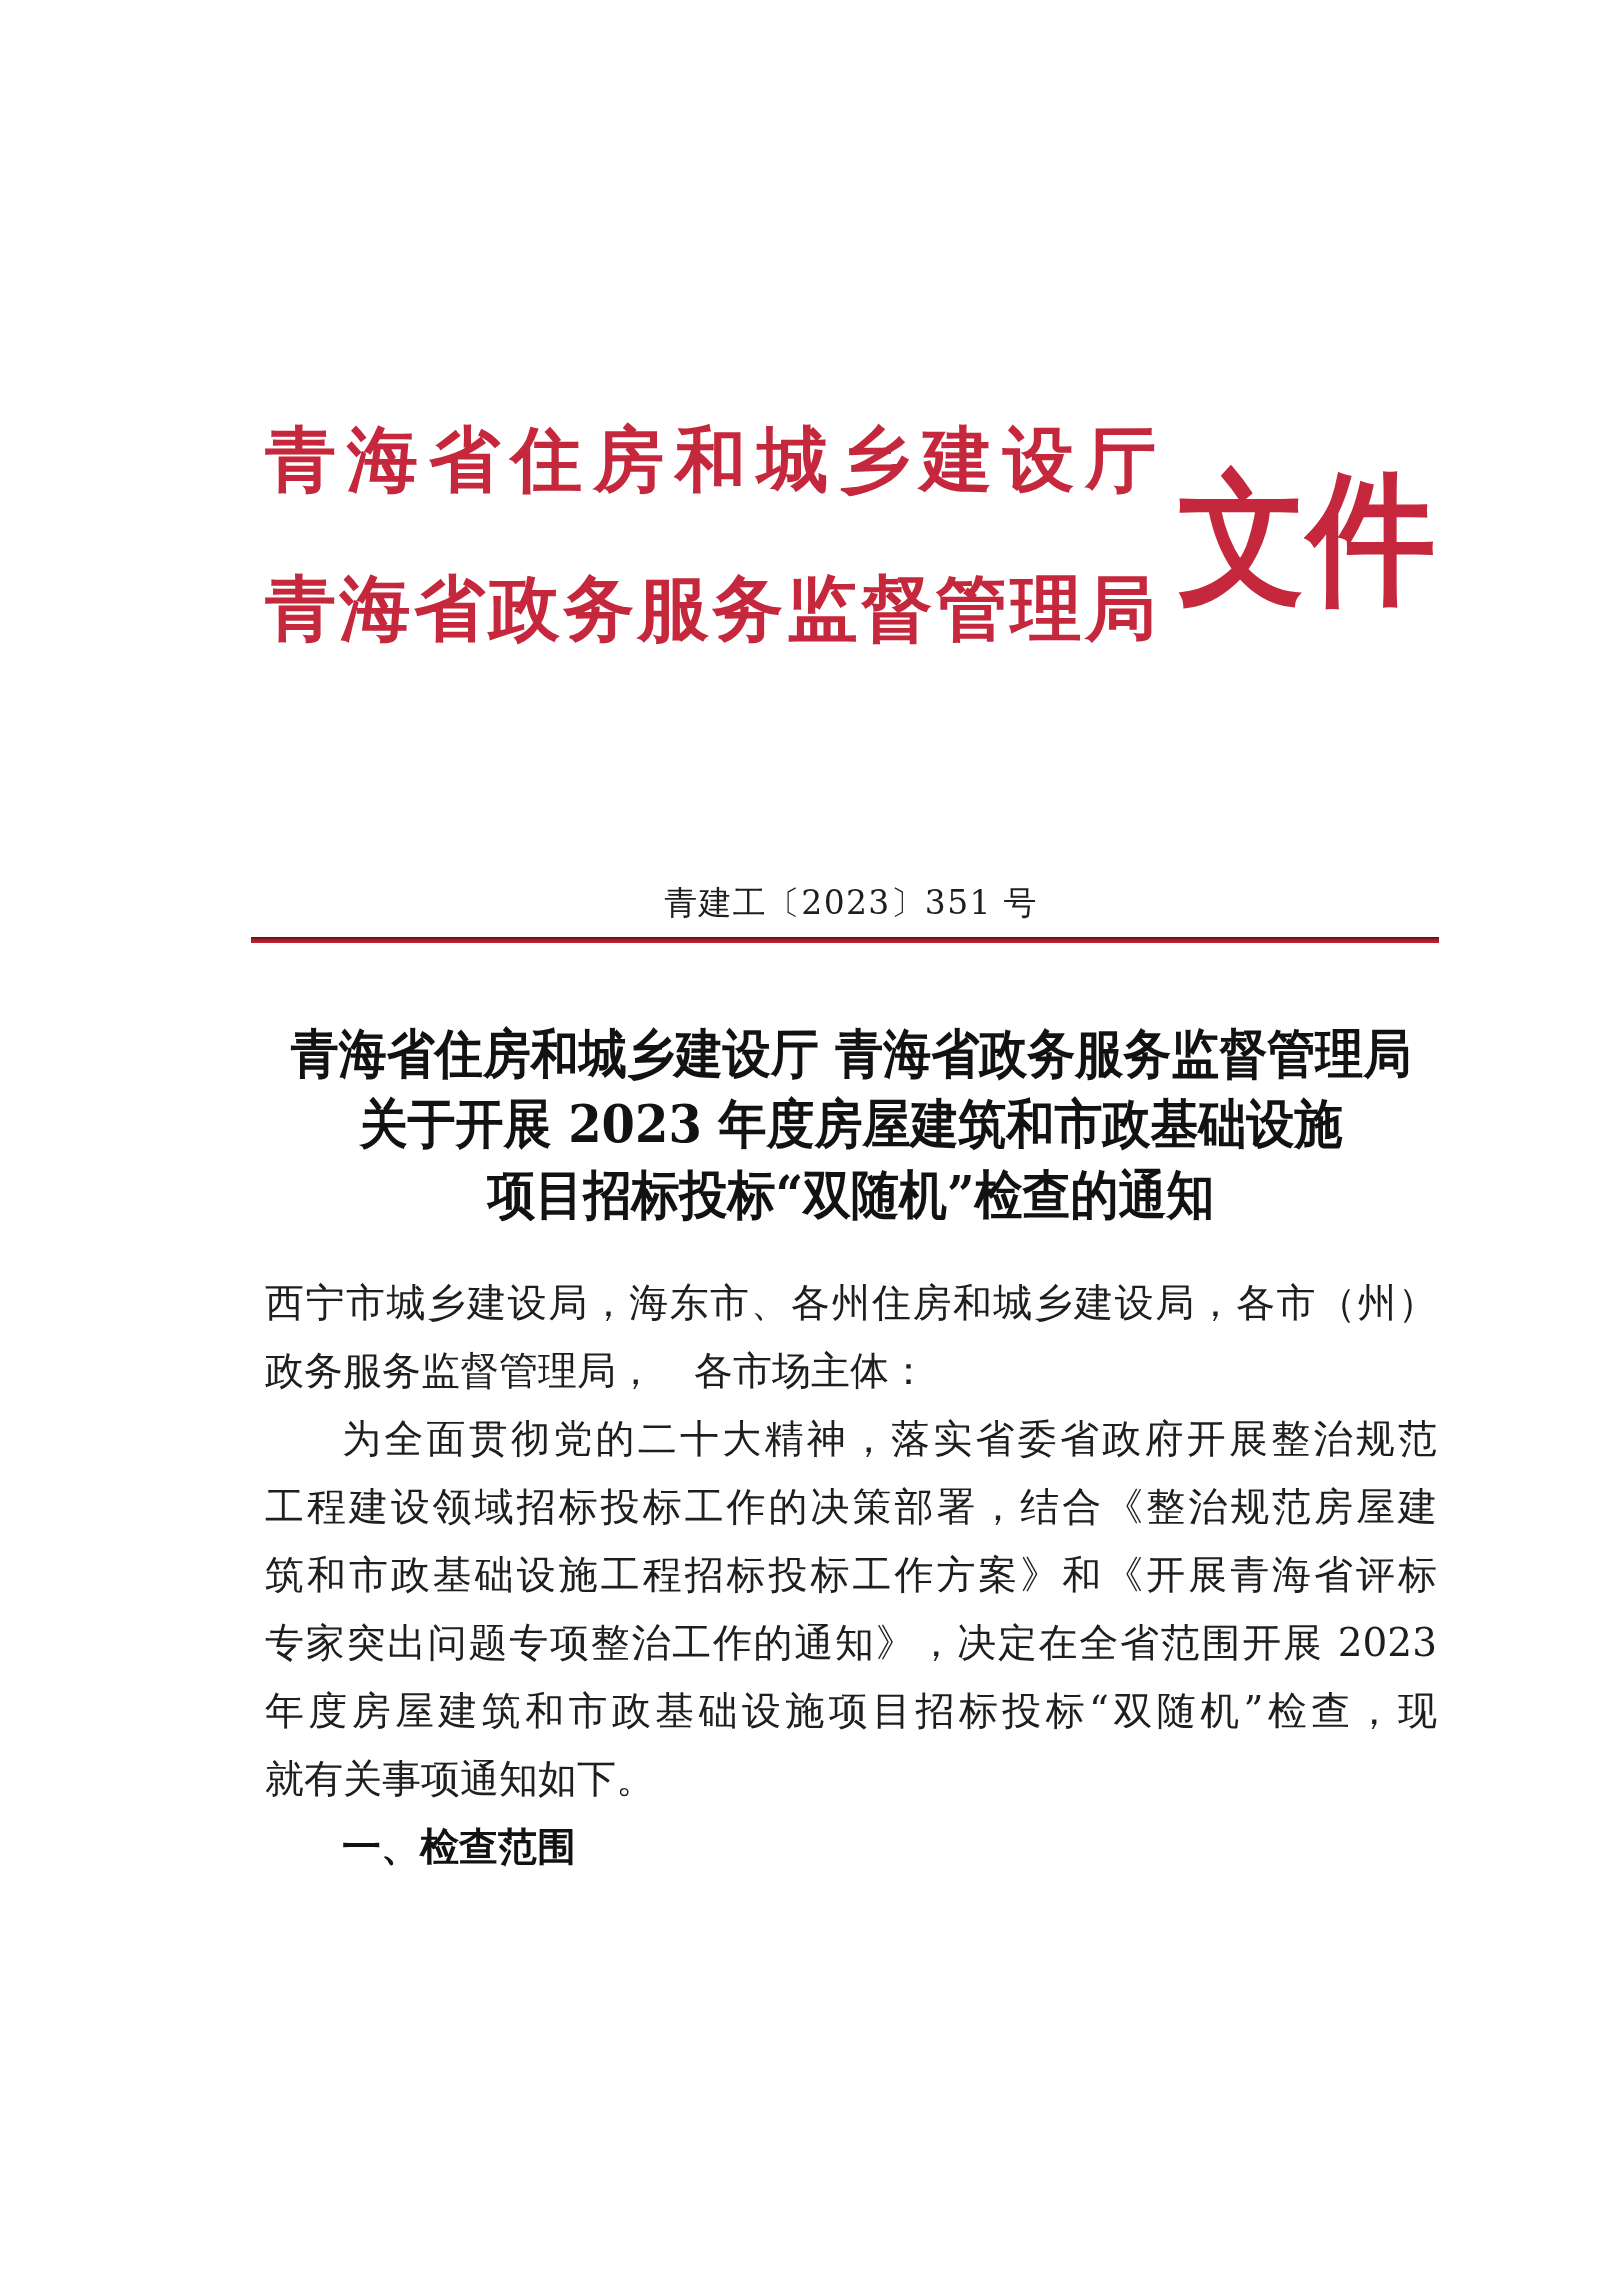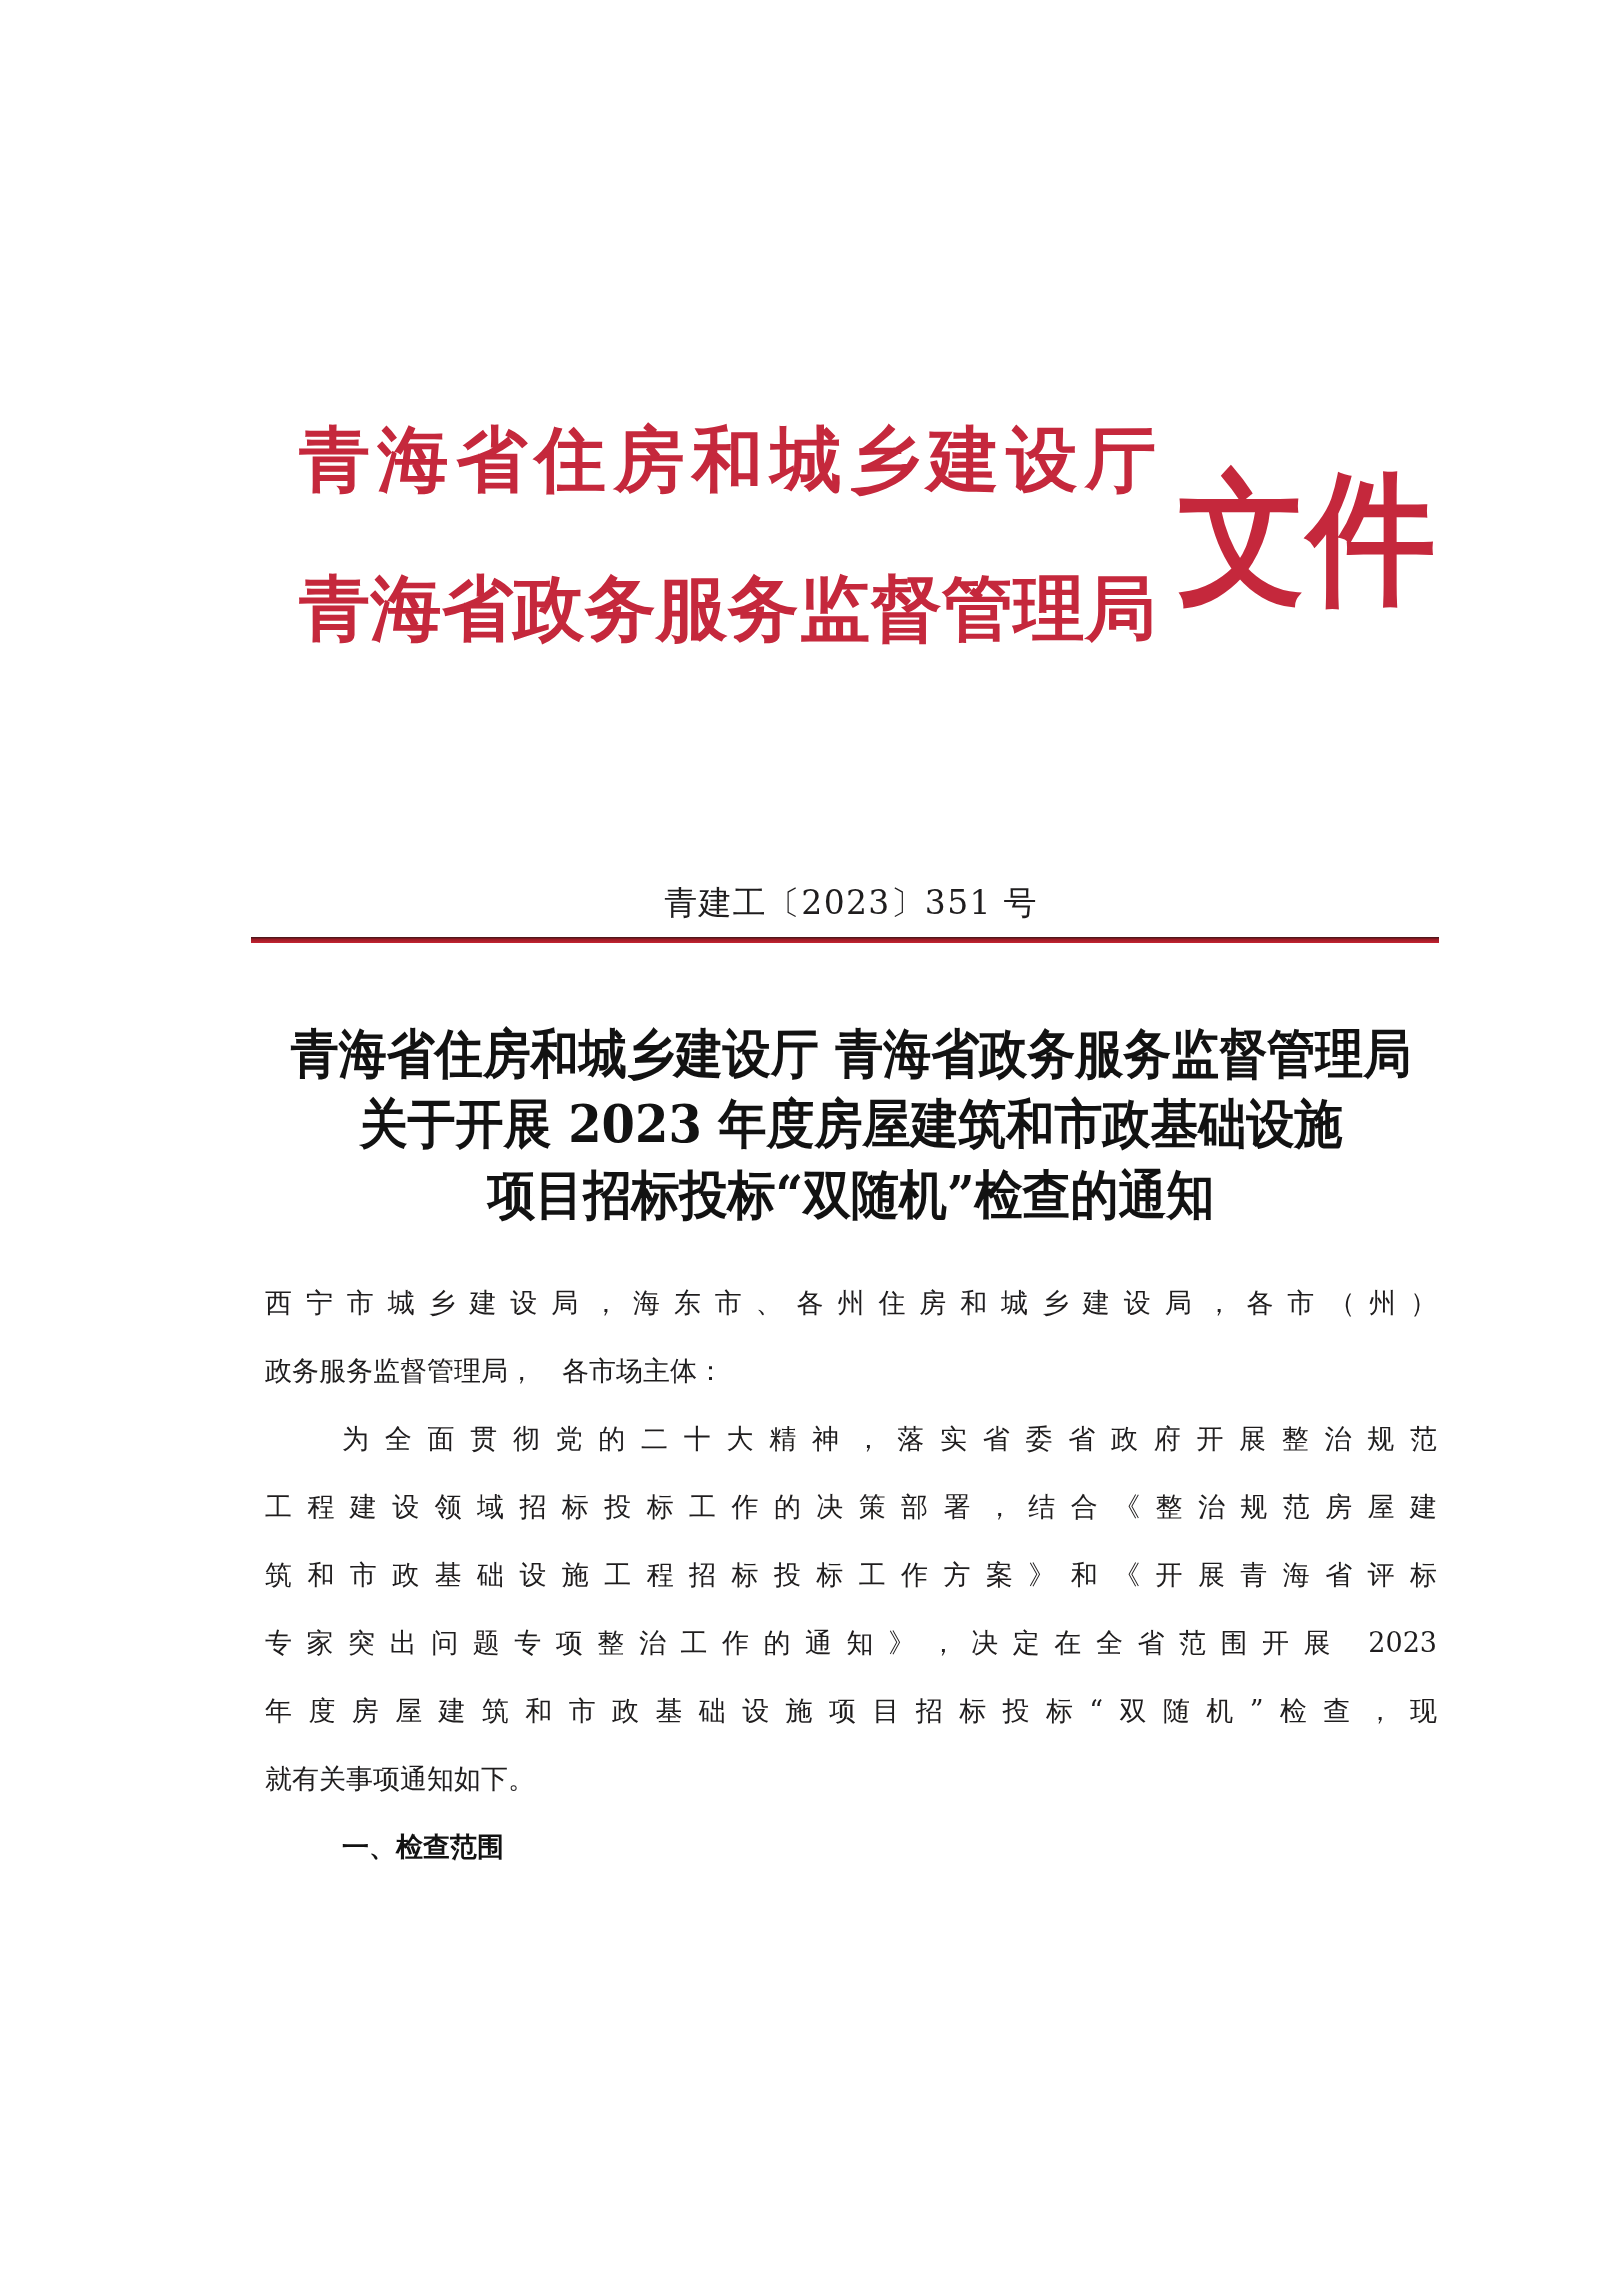--- a/index.html
+++ b/index.html
@@ -22,21 +22,20 @@
     position:absolute;left:265px;top:385px;width:891px;
     color:var(--header-red);
     font-weight:700;
   }
   .agency-line{
     font-size:71px;line-height:149px;height:149px;
     text-align:justify;text-align-last:justify;
     -moz-text-align-last:justify;
     text-justify:inter-character;
     white-space:nowrap;
-    margin-left:34px;
   }
   .wenjian{
     position:absolute;left:1178px;top:466px;
     font-size:128px;line-height:128px;
     font-weight:700;color:var(--header-red);
     letter-spacing:1.3px;white-space:nowrap;
     transform:scaleY(1.12);transform-origin:top left;
   }
   
   .doc-number{
@@ -55,21 +54,21 @@
     position:absolute;left:265px;top:1018px;width:1172px;margin:0;
     text-align:center;
     font-size:48px;line-height:64px;font-weight:700;
     color:var(--title-black);
     transform:scaleY(1.1);transform-origin:top center;
   }
   .t-line{display:block;white-space:nowrap;}
   
   .body-text{
     position:absolute;left:265px;top:1269px;width:1172px;
-    font-size:27px;line-height:68px;
+    font-size:39px;line-height:68px;
     color:var(--text-black);
   }
   .b-line{
     text-align:justify;
     text-justify:inter-character;
   }
   .b-line.fill{
     text-align-last:justify;
     -moz-text-align-last:justify;
   }

